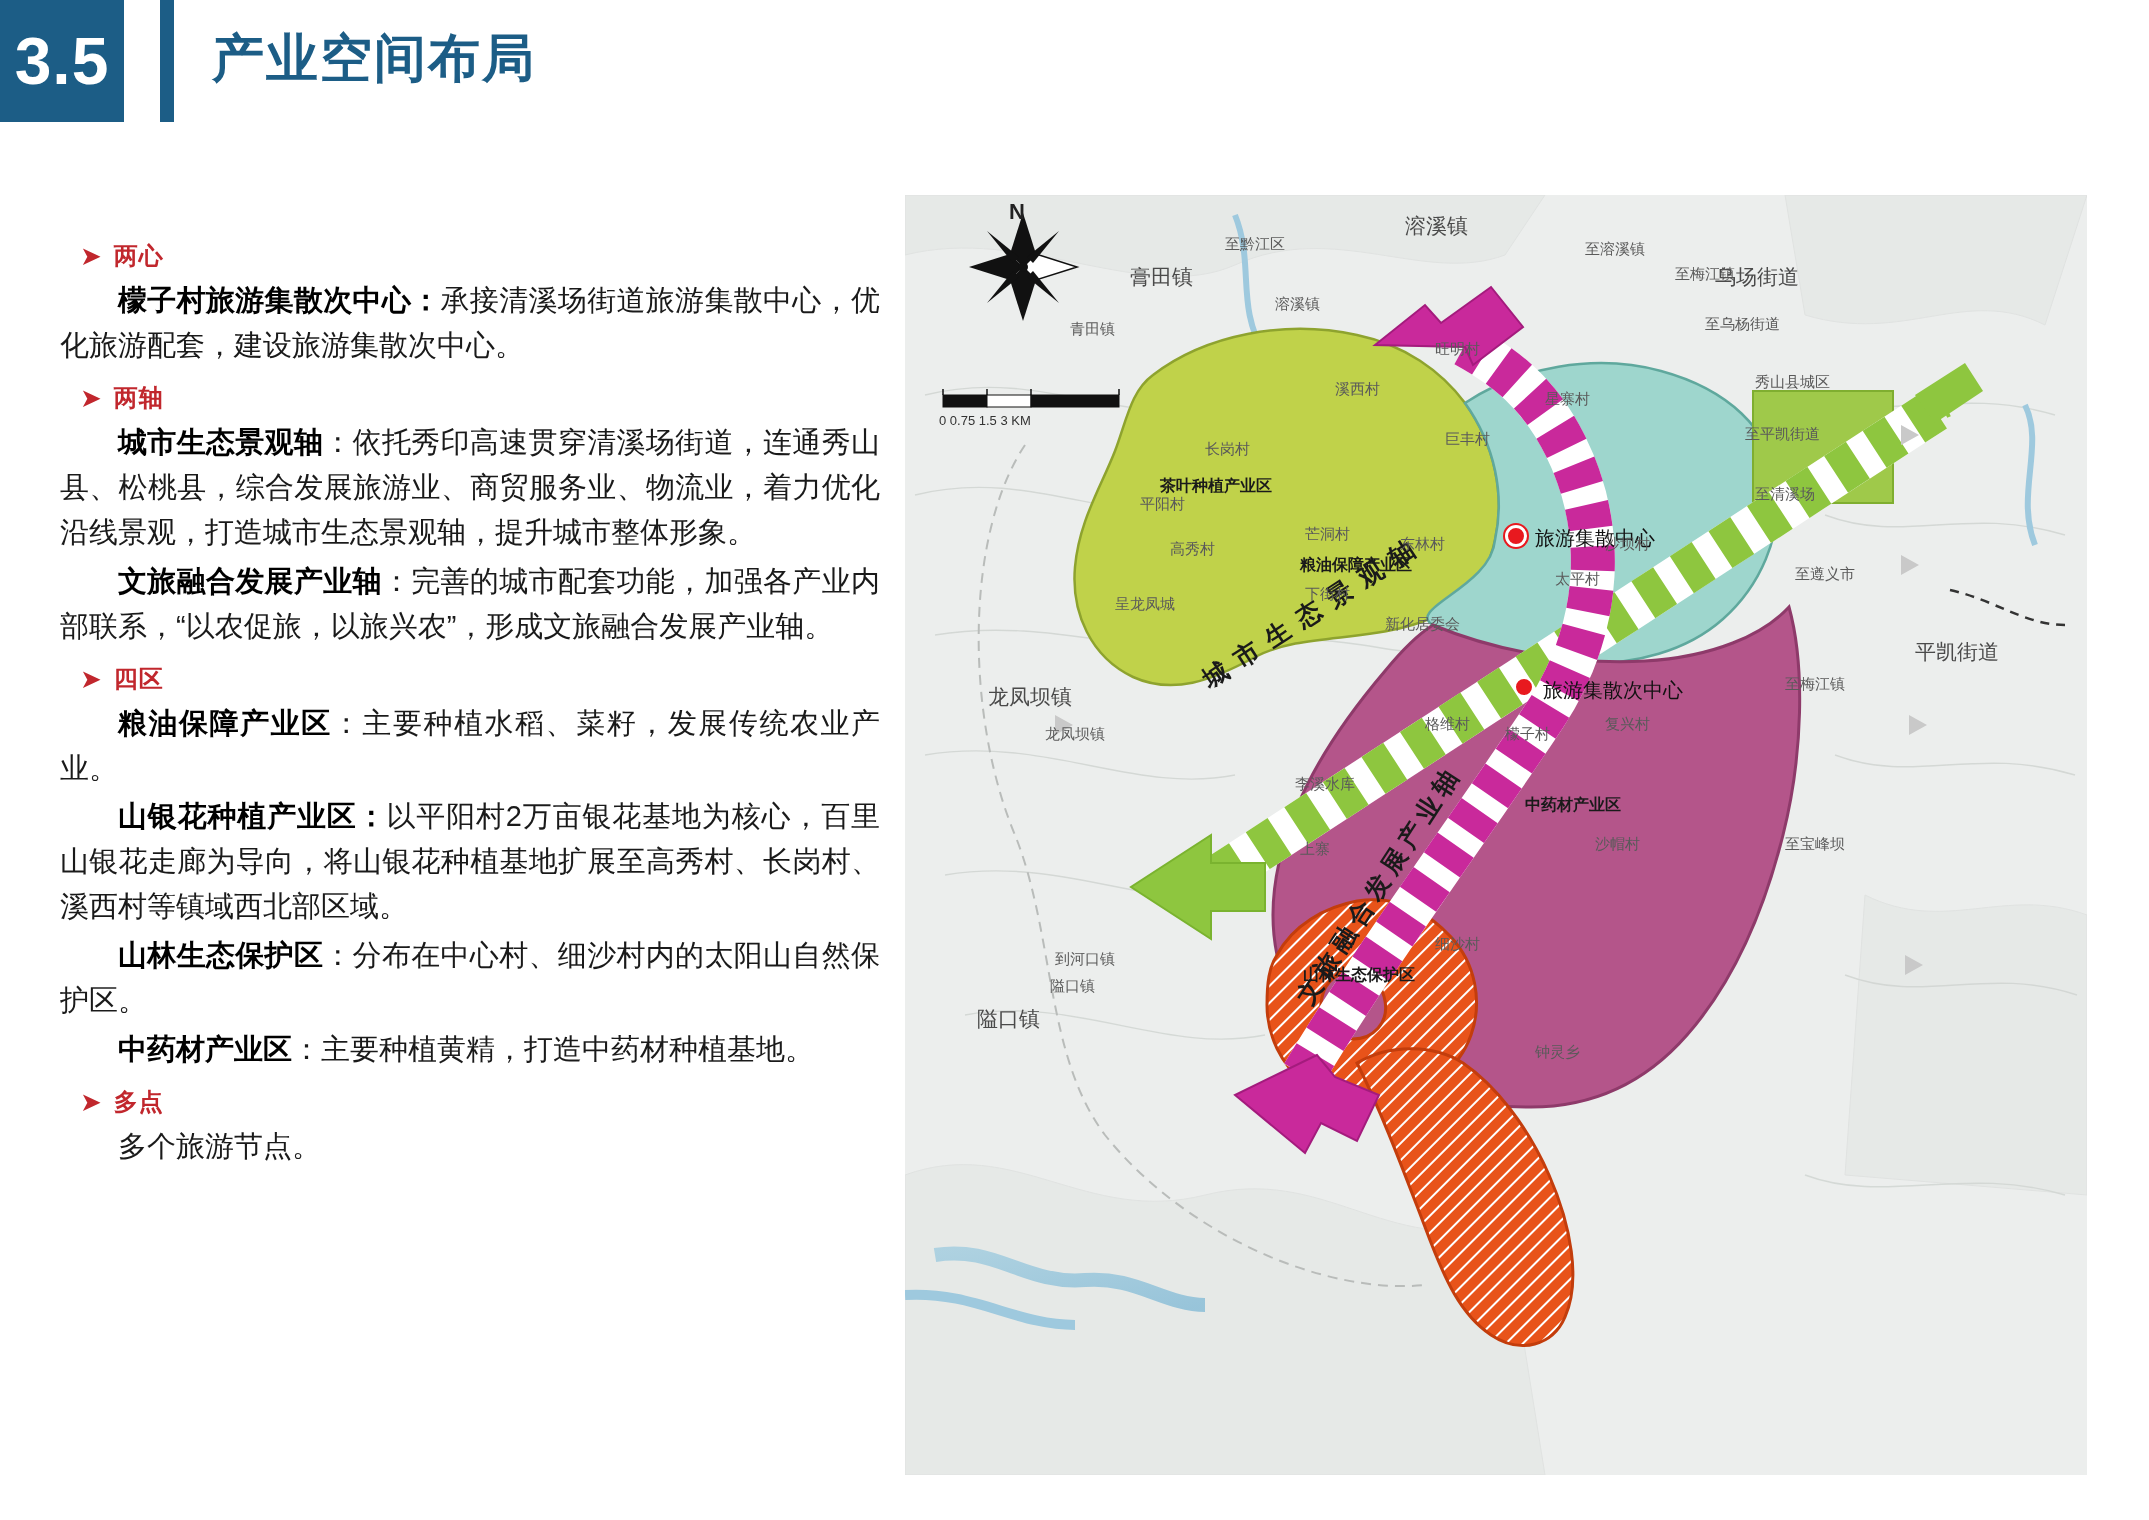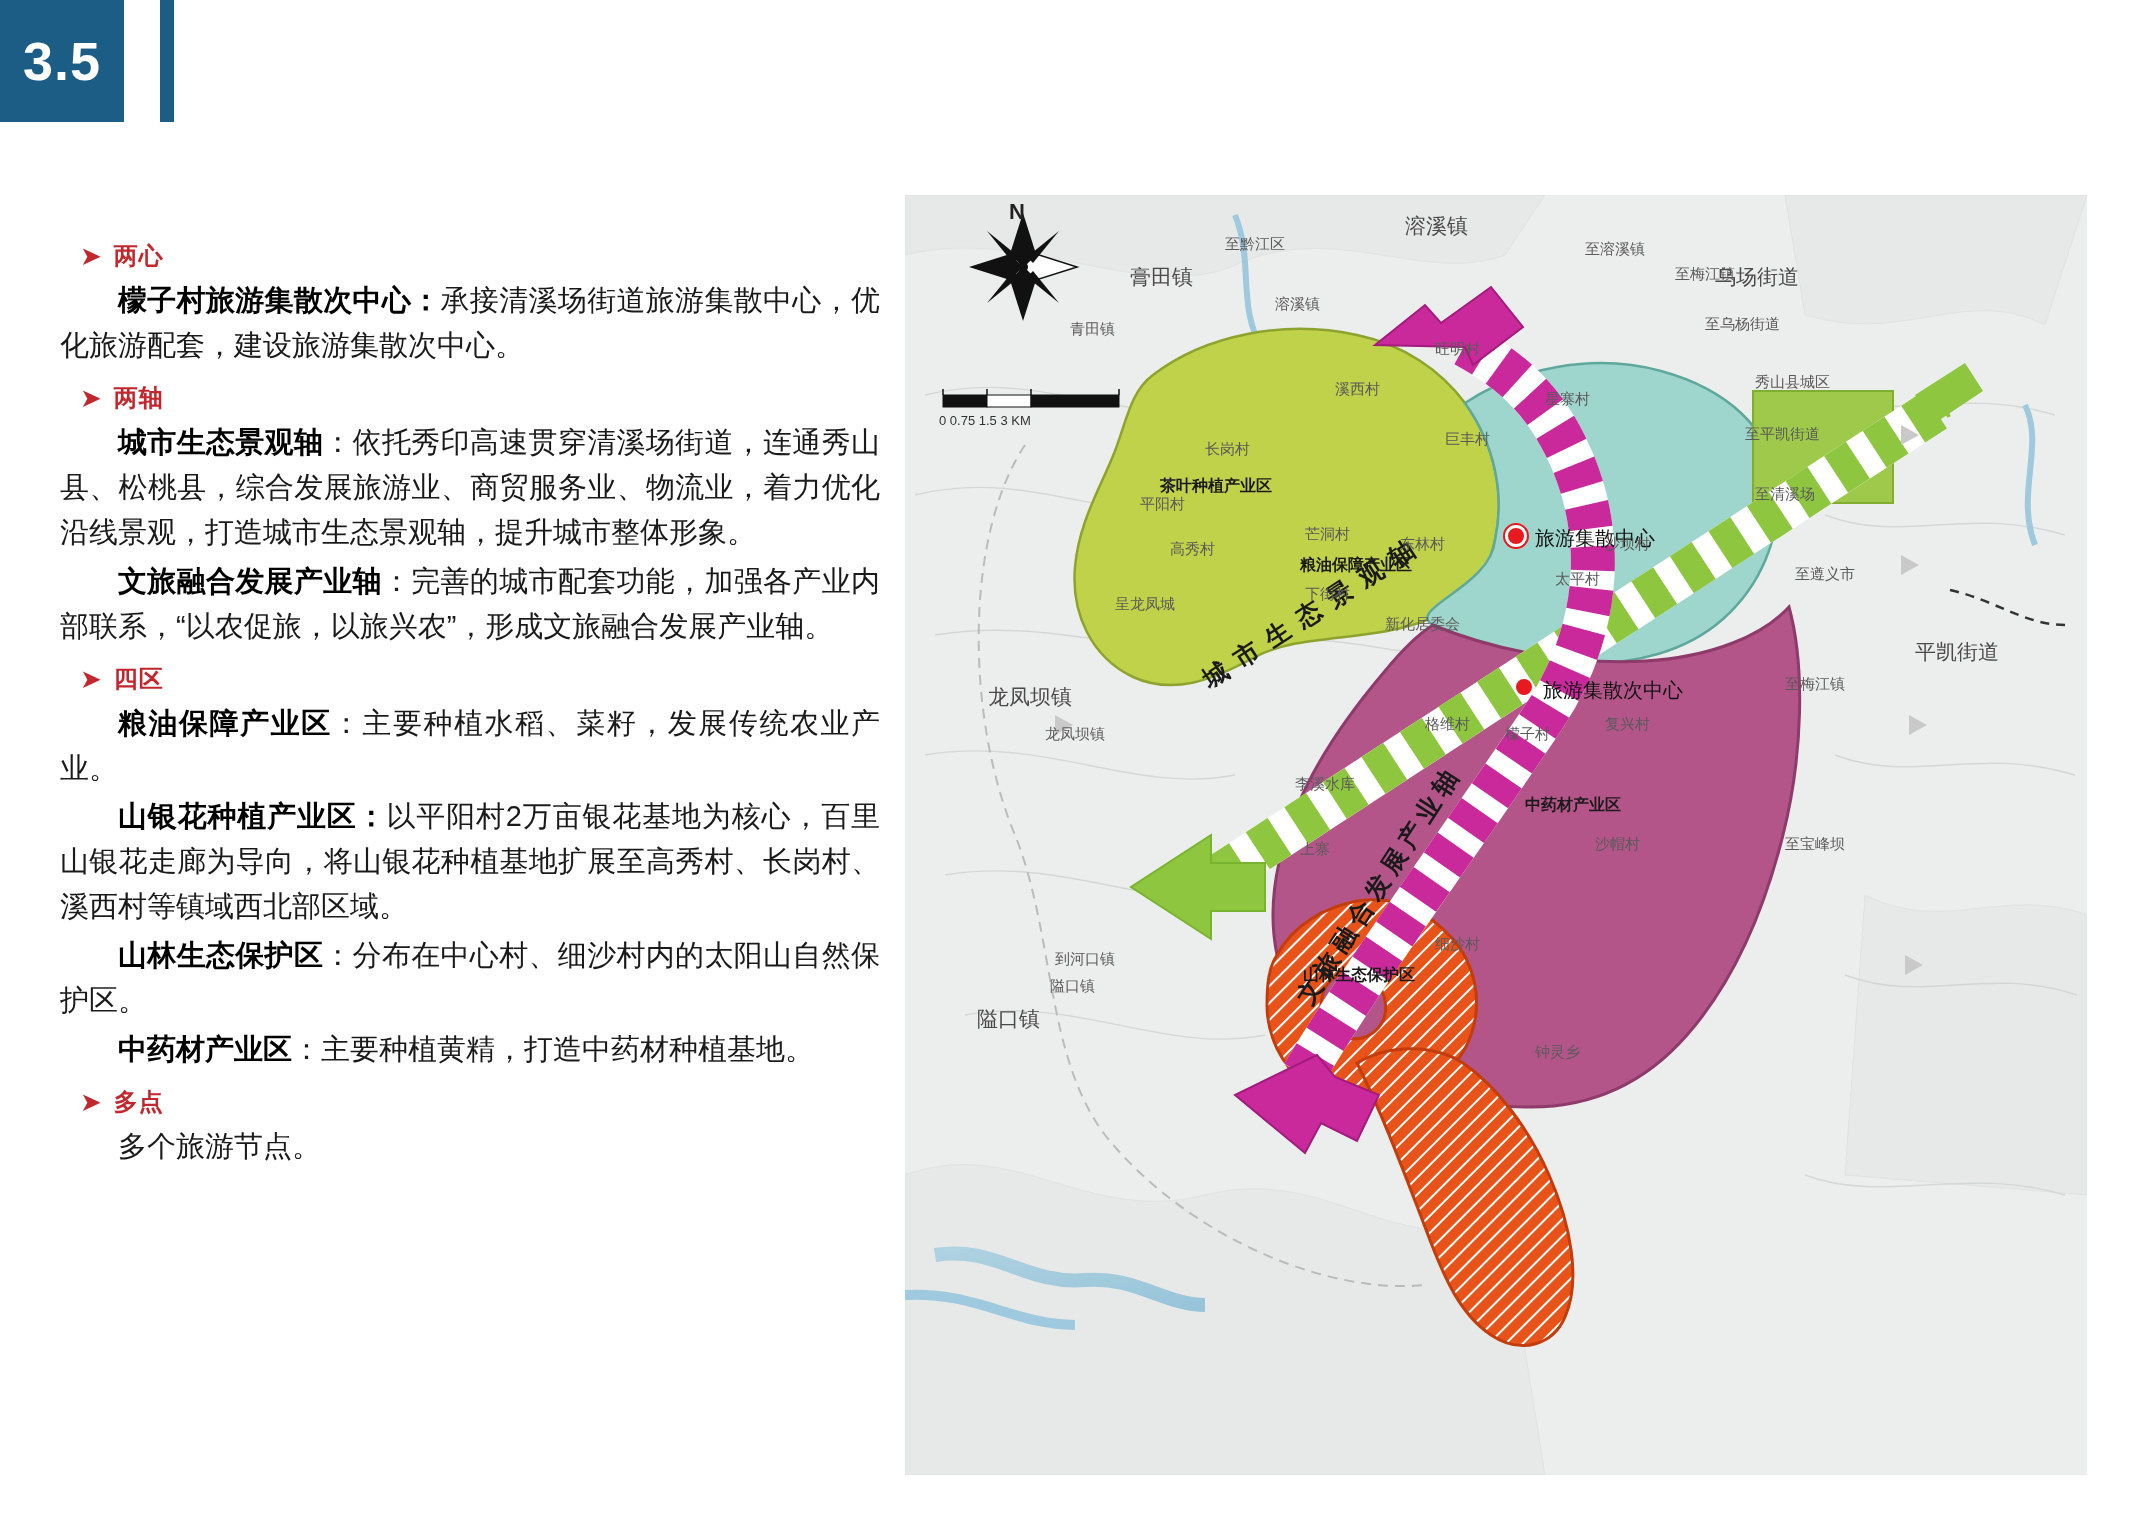--- a/index.html
+++ b/index.html
@@ -22,21 +22,21 @@
     width: 2149px;
     height: 122px;
   }
   #header-number-box {
     position: absolute;
     left: 0; top: 0;
     width: 124px;
     height: 122px;
     background: #1c5d86;
     color: #ffffff;
-    font-size: 54px;
+    font-size: 66px;
     font-weight: bold;
     display: flex;
     align-items: center;
     justify-content: center;
     letter-spacing: 1px;
   }
   #header-bar {
     position: absolute;
     left: 160px; top: 0;
     width: 14px;
@@ -148,20 +148,21 @@
     color: #333;
     white-space: nowrap;
   }
 </style>
 </head>
 <body>
 
 <div id="header">
   <div id="header-number-box">3.5</div>
   <div id="header-bar"></div>
+  <div id="header-title">产业空间布局</div>
 </div>
 
 <div id="left-col">
 
   <div class="block">
     <div class="section-head">
       <span class="arrow">➤</span>
       <span class="head-label">两心</span>
     </div>
     <p class="para">

